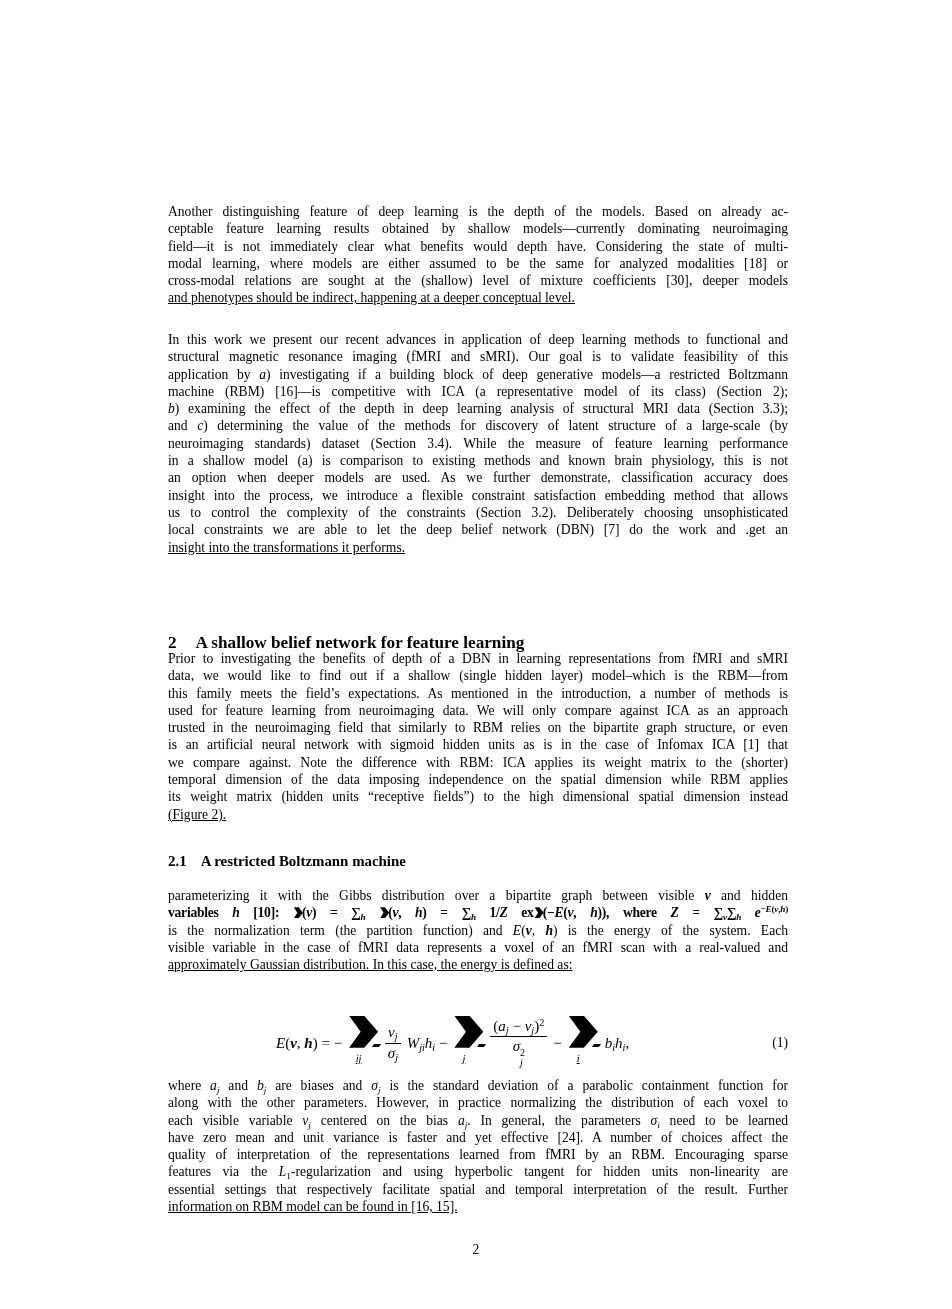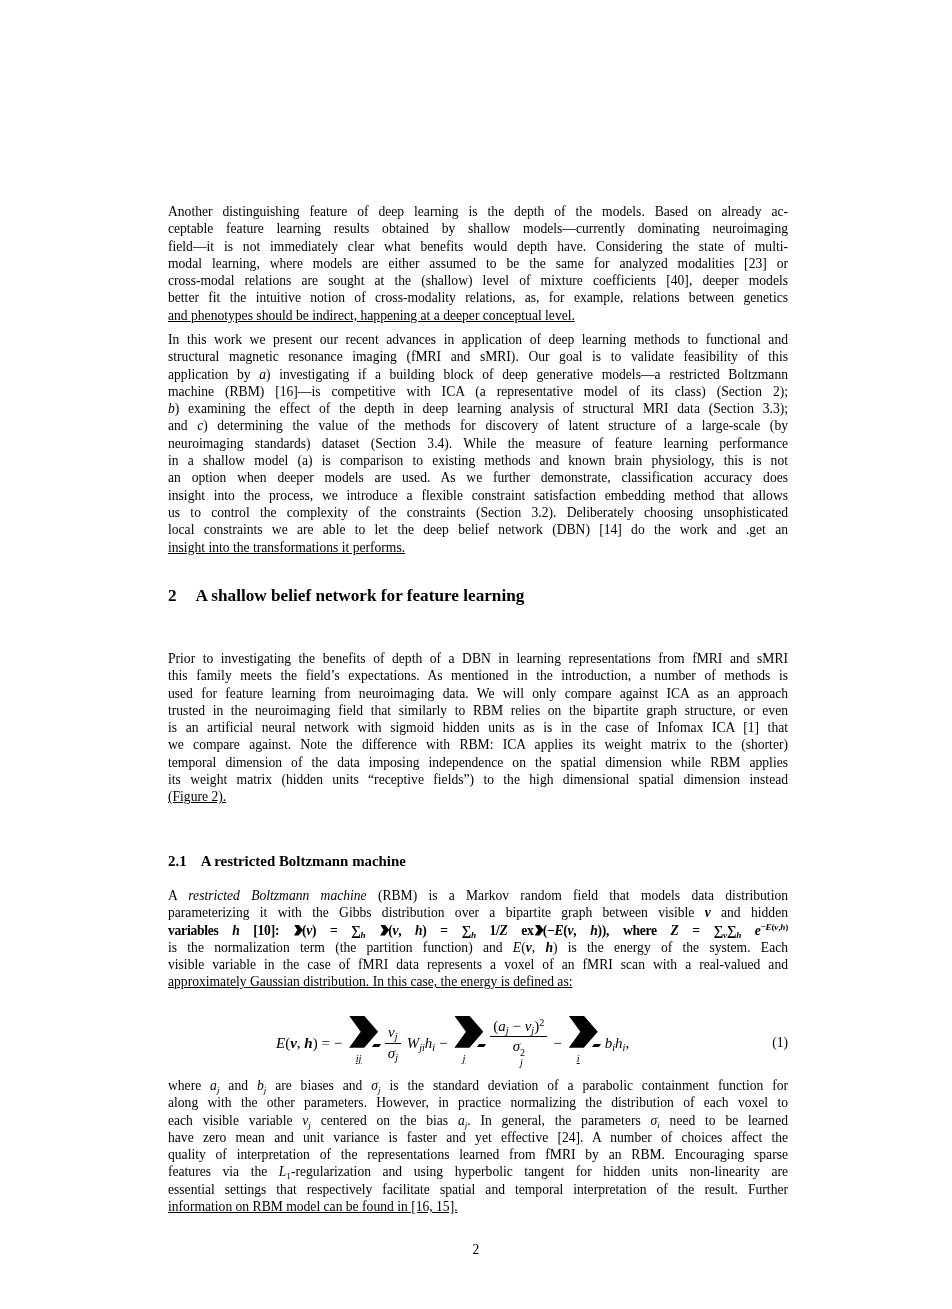--- a/index.html
+++ b/index.html
@@ -42,64 +42,63 @@
 </head>
 <body>
 
 <div class="page">
   <div class="col">
 
     <div style="position:absolute;top:203px;left:0;width:620px;">
       <div class="ln">Another distinguishing feature of deep learning is the depth of the models. Based on already ac-</div>
       <div class="ln">ceptable feature learning results obtained by shallow models—currently dominating neuroimaging</div>
       <div class="ln">field—it is not immediately clear what benefits would depth have. Considering the state of multi-</div>
-      <div class="ln">modal learning, where models are either assumed to be the same for analyzed modalities [23] or</div>
-      <div class="ln">cross-modal relations are sought at the (shallow) level of mixture coefficients [40], deeper models</div>
-      <div class="ln">better fit the intuitive notion of cross-modality relations, as, for example, relations between genetics</div>
+      <div class="ln">modal learning, where models are either assumed to be the same for analyzed modalities [18] or</div>
+      <div class="ln">cross-modal relations are sought at the (shallow) level of mixture coefficients [30], deeper models</div>
       <div class="ln last">and phenotypes should be indirect, happening at a deeper conceptual level.</div>
     </div>
 
     <div style="position:absolute;top:331px;left:0;width:620px;">
       <div class="ln">In this work we present our recent advances in application of deep learning methods to functional and</div>
       <div class="ln">structural magnetic resonance imaging (fMRI and sMRI). Our goal is to validate feasibility of this</div>
       <div class="ln">application by <i>a</i>) investigating if a building block of deep generative models—a restricted Boltzmann</div>
       <div class="ln">machine (RBM) [16]—is competitive with ICA (a representative model of its class) (Section 2);</div>
       <div class="ln"><i>b</i>) examining the effect of the depth in deep learning analysis of structural MRI data (Section 3.3);</div>
       <div class="ln">and <i>c</i>) determining the value of the methods for discovery of latent structure of a large-scale (by</div>
       <div class="ln">neuroimaging standards) dataset (Section 3.4). While the measure of feature learning performance</div>
       <div class="ln">in a shallow model (a) is comparison to existing methods and known brain physiology, this is not</div>
       <div class="ln">an option when deeper models are used. As we further demonstrate, classification accuracy does</div>
       <div class="ln">insight into the process, we introduce a flexible constraint satisfaction embedding method that allows</div>
       <div class="ln">us to control the complexity of the constraints (Section 3.2). Deliberately choosing unsophisticated</div>
-      <div class="ln">local constraints we are able to let the deep belief network (DBN) [14] do the work and .get an</div>
+      <div class="ln">local constraints we are able to let the deep belief network (DBN) [7] do the work and .get an</div>
       <div class="ln last">insight into the transformations it performs.</div>
     </div>
 
-    <div class="h1" style="position:absolute;top:586px;left:0;">
+    <div class="h1" style="position:absolute;top:633px;left:0;">
       <span class="secnum">2</span><span>A shallow belief network for feature learning</span>
     </div>
 
     <div style="position:absolute;top:650px;left:0;width:620px;">
       <div class="ln">Prior to investigating the benefits of depth of a DBN in learning representations from fMRI and sMRI</div>
+      <div class="ln">data, we would like to find out if a shallow (single hidden layer) model–which is the RBM—from</div>
       <div class="ln">this family meets the field’s expectations. As mentioned in the introduction, a number of methods is</div>
       <div class="ln">used for feature learning from neuroimaging data. We will only compare against ICA as an approach</div>
       <div class="ln">trusted in the neuroimaging field that similarly to RBM relies on the bipartite graph structure, or even</div>
       <div class="ln">is an artificial neural network with sigmoid hidden units as is in the case of Infomax ICA [1] that</div>
       <div class="ln">we compare against. Note the difference with RBM: ICA applies its weight matrix to the (shorter)</div>
       <div class="ln">temporal dimension of the data imposing independence on the spatial dimension while RBM applies</div>
       <div class="ln">its weight matrix (hidden units “receptive fields”) to the high dimensional spatial dimension instead</div>
       <div class="ln last">(Figure 2).</div>
     </div>
 
     <div class="h2" style="position:absolute;top:853px;left:0;">
       <span class="secnum">2.1</span><span>A restricted Boltzmann machine</span>
     </div>
 
     <div style="position:absolute;top:887px;left:0;width:620px;">
-      <div class="ln">A <i>restricted Boltzmann machine</i> (RBM) is a Markov random field that models data distribution</div>
       <div class="ln">parameterizing it with the Gibbs distribution over a bipartite graph between visible <b><i>v</i></b> and hidden</div>
       <div class="ln tight">variables <b><i>h</i></b> [10]: <span class="pb"></span>(<b><i>v</i></b>) = ∑<sub><b><i>h</i></b></sub> <span class="pb"></span>(<b><i>v</i></b>, <b><i>h</i></b>) = ∑<sub><b><i>h</i></b></sub> 1/<i>Z</i> ex<span class="pb"></span>(−<i>E</i>(<b><i>v</i></b>, <b><i>h</i></b>)), where <i>Z</i> = ∑<sub><b><i>v</i></b></sub>∑<sub><b><i>h</i></b></sub> <i>e</i><sup>−<i>E</i>(<b><i>v</i></b>,<b><i>h</i></b>)</sup></div>
       <div class="ln">is the normalization term (the partition function) and <i>E</i>(<b><i>v</i></b>, <b><i>h</i></b>) is the energy of the system. Each</div>
       <div class="ln">visible variable in the case of fMRI data represents a voxel of an fMRI scan with a real-valued and</div>
       <div class="ln last">approximately Gaussian distribution. In this case, the energy is defined as:</div>
     </div>
 
     <div class="equation">
       <span class="piece"><i>E</i>(<b><i>v</i></b>, <b><i>h</i></b>) = −</span>
       <span class="bigsum">

